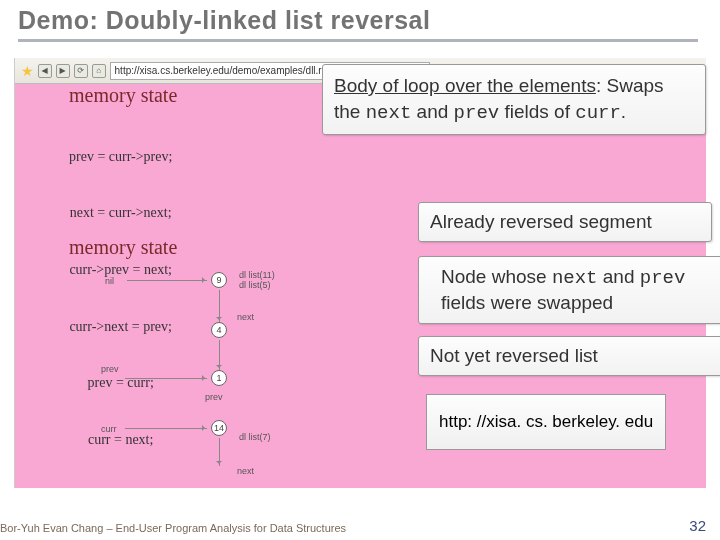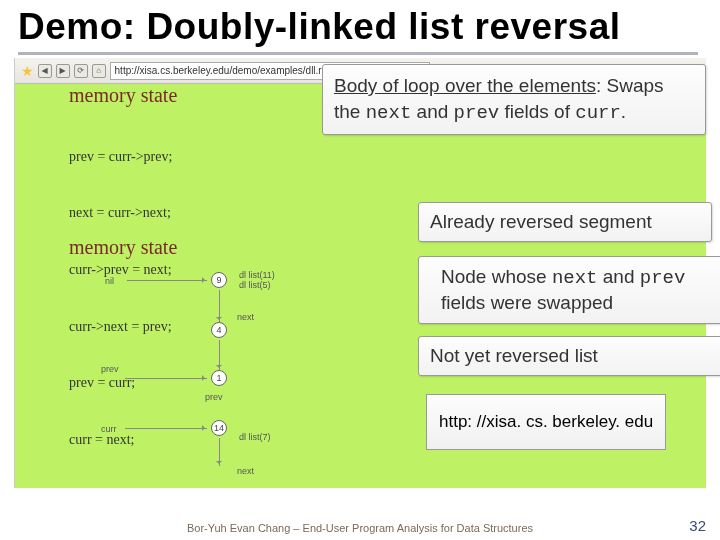--- a/index.html
+++ b/index.html
@@ -8,23 +8,23 @@
     height: 540px;
     background: #fff;
     font-family: "Trebuchet MS", Verdana, sans-serif;
     position: relative;
     overflow: hidden;
   }
   .title {
     position: absolute;
     top: 6px;
     left: 18px;
-    font-size: 37px;
+    font-size: 25px;
     font-weight: bold;
-    color: #000000;
+    color: #737373;
     border-bottom: 3px solid #b0b4ba;
     width: 680px;
     padding-bottom: 4px;
     letter-spacing: 0.5px;
   }
   .browser {
     position: absolute;
     top: 58px;
     left: 14px;
     width: 692px;
@@ -68,21 +68,22 @@
     color: #333;
     font-family: Arial, sans-serif;
     max-width: 320px;
   }
   .content {
     position: absolute;
     top: 26px;
     left: 0;
     right: 0;
     bottom: 0;
-    background: #bef264;
+    background: #f9a8d4;
+    text-align: center;
   }
   .memstate {
     font-family: "Times New Roman", serif;
     color: #7a2a2a;
     font-size: 20px;
     position: absolute;
   }
   .memstate1 { top: 0px; left: 54px; }
   .memstate2 { top: 152px; left: 54px; }
   .code {
@@ -150,21 +151,20 @@
   }
   .arrowh { height: 1px; }
   .arrowh::after {
     content: ""; position: absolute; right: -1px; top: -3px;
     border: 3px solid transparent; border-left-color: #888;
   }
   .footer {
     position: absolute;
     bottom: 6px;
     width: 100%;
-    text-align: center;
     font-size: 11px;
     color: #7a6a58;
   }
   .pagenum {
     position: absolute;
     bottom: 6px;
     right: 14px;
     font-size: 15px;
     color: #3a4a7a;
   }

